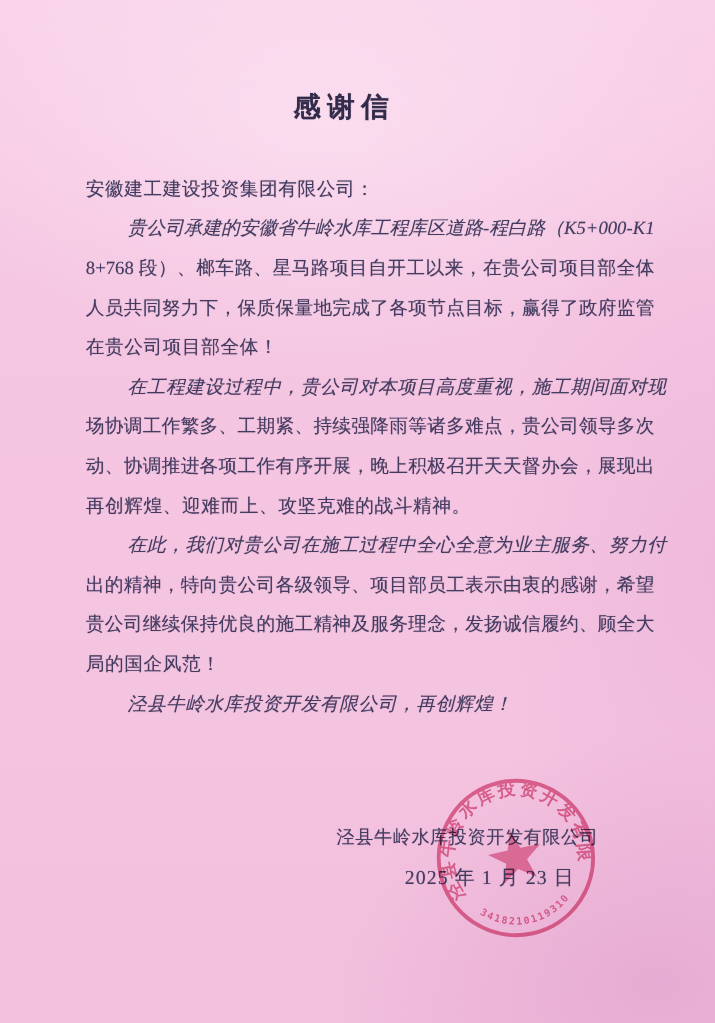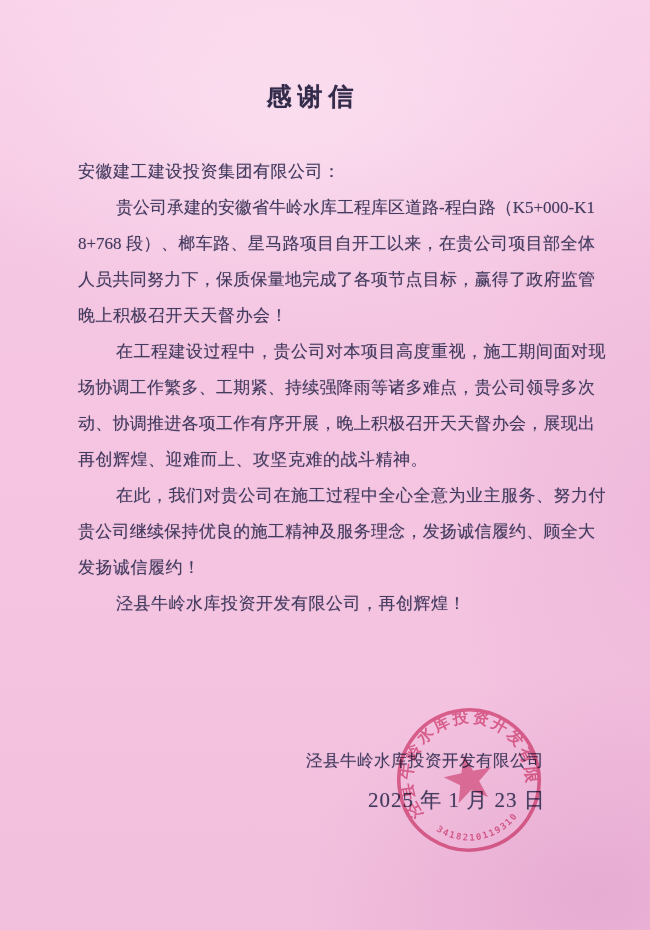--- a/index.html
+++ b/index.html
@@ -32,30 +32,30 @@
     height:36px;line-height:36px;
     white-space:nowrap;
     letter-spacing:0.5px;
   }
   .line.fill{
     white-space:normal;
     text-align:justify;
     text-align-last:justify;
     letter-spacing:0;
   }
-  .line.indent{ text-indent:38px; }
+  .line.indent{ text-indent:38px;font-style:italic; }
   .sign-company{
     position:absolute;top:750px;right:106px;
     font-size:16.5px;letter-spacing:0.5px;
     color:#443b60;white-space:nowrap;
     text-shadow:0 0 1px rgba(68,59,96,0.40);
   }
   .sign-date{
     position:absolute;top:786px;left:368px;
-    font-size:21px;letter-spacing:1px;
+    font-size:18px;letter-spacing:1px;
     color:#443b60;white-space:nowrap;
     text-shadow:0 0 1px rgba(68,59,96,0.40);
   }
   .stamp{
     position:absolute;left:384px;top:695px;
     width:170px;height:170px;
     transform:rotate(-12deg);
     mix-blend-mode:multiply;
     opacity:0.72;
   }
@@ -76,28 +76,29 @@
 
 <div class="page">
 
   <div class="title">感谢信</div>
 
   <div class="body-block">
     <div class="line">安徽建工建设投资集团有限公司：</div>
     <div class="line fill indent">贵公司承建的安徽省牛岭水库工程库区道路-程白路（K5+000-K1</div>
     <div class="line fill">8+768 段）、榔车路、星马路项目自开工以来，在贵公司项目部全体</div>
     <div class="line fill">人员共同努力下，保质保量地完成了各项节点目标，赢得了政府监管</div>
-    <div class="line">晚上积极召开天天督办会！</div>
+    <div class="line">在贵公司项目部全体！</div>
     <div class="line indent">在工程建设过程中，贵公司对本项目高度重视，施工期间面对现</div>
     <div class="line fill">场协调工作繁多、工期紧、持续强降雨等诸多难点，贵公司领导多次</div>
     <div class="line fill">动、协调推进各项工作有序开展，晚上积极召开天天督办会，展现出</div>
     <div class="line">再创辉煌、迎难而上、攻坚克难的战斗精神。</div>
     <div class="line indent">在此，我们对贵公司在施工过程中全心全意为业主服务、努力付</div>
+    <div class="line fill">出的精神，特向贵公司各级领导、项目部员工表示由衷的感谢，希望</div>
     <div class="line fill">贵公司继续保持优良的施工精神及服务理念，发扬诚信履约、顾全大</div>
-    <div class="line">发扬诚信履约！</div>
+    <div class="line">局的国企风范！</div>
     <div class="line indent">泾县牛岭水库投资开发有限公司，再创辉煌！</div>
   </div>
 
   <div class="sign-company">泾县牛岭水库投资开发有限公司</div>
   <div class="sign-date">2025 年 1 月 23 日</div>
 
   <div class="stamp">
     <svg viewBox="0 0 160 160" xmlns="http://www.w3.org/2000/svg">
       <defs>
         <path id="nameArc" d="M 31.1 102.8 A 54 54 0 1 1 128.9 102.8"></path>

